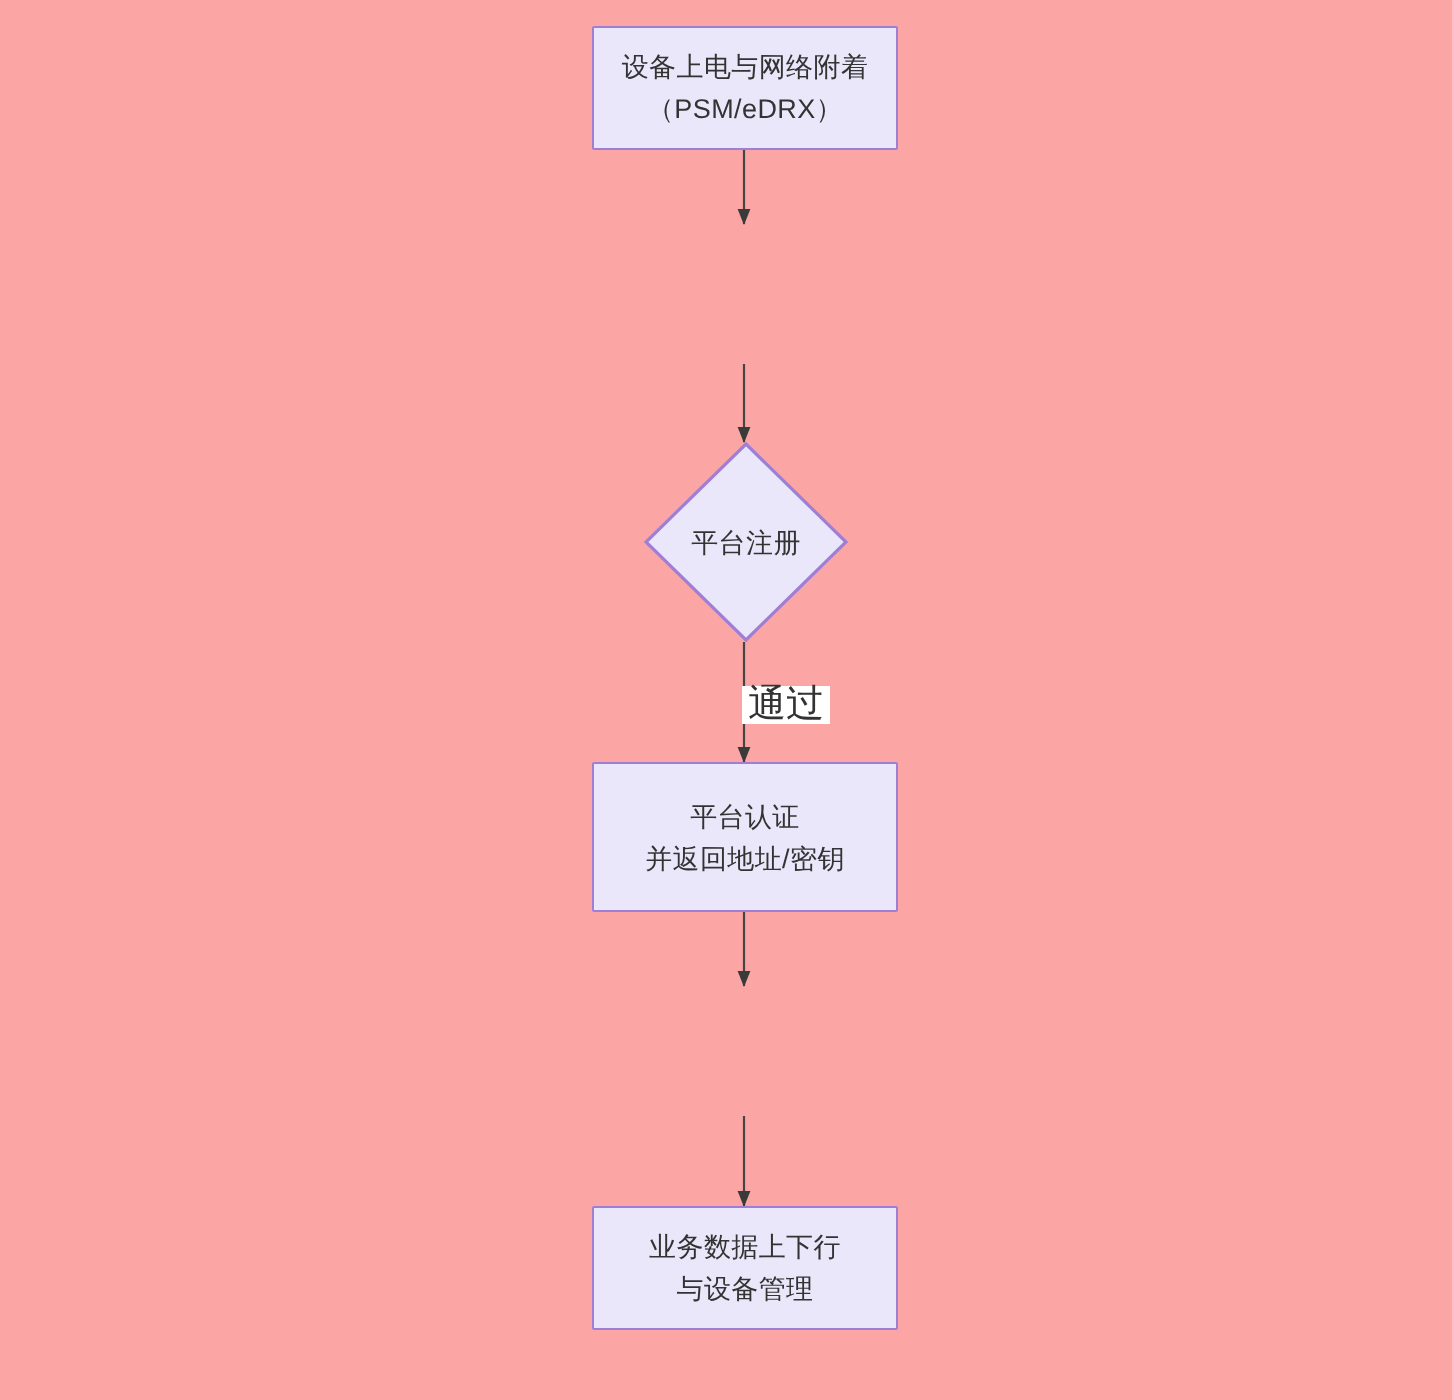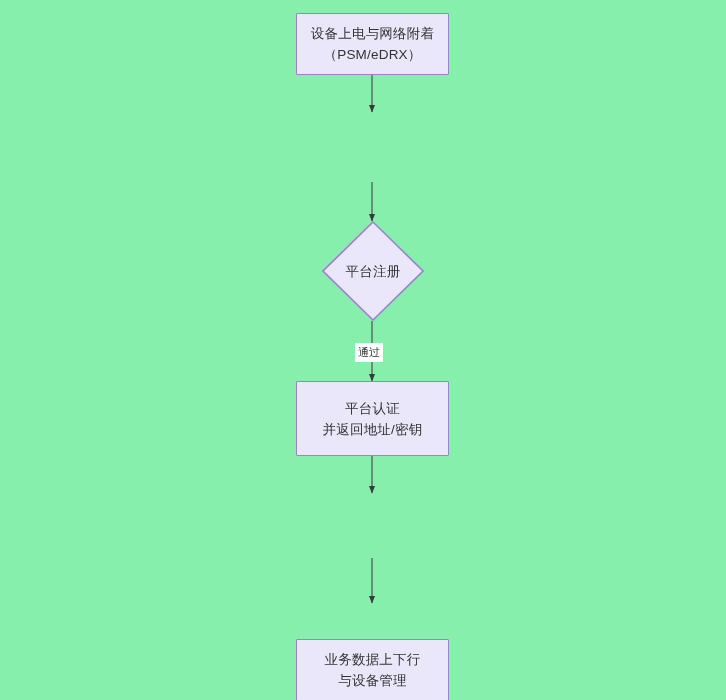--- a/index.html
+++ b/index.html
@@ -11,21 +11,21 @@
     width: 726px;
     height: 700px;
     font-family: "Liberation Sans", "DejaVu Sans", sans-serif;
     color: #333333;
     overflow: hidden;
   }
   #flowchart-canvas {
     position: relative;
     width: 726px;
     height: 700px;
-    background: #86efac;
+    background: #fca5a5;
   }
   svg.edges {
     position: absolute;
     left: 0;
     top: 0;
     width: 726px;
     height: 700px;
     pointer-events: none;
   }
   .node {
@@ -60,25 +60,26 @@
     width: 100%;
     height: 100%;
   }
   .node.decision .node-label {
     position: relative;
     z-index: 2;
   }
   .edge-label {
     position: absolute;
     background: #ffffff;
-    font-size: 11px;
+    font-size: 19px;
     line-height: 17px;
     color: #333333;
     padding: 1px 3px;
     white-space: nowrap;
+    margin-left: 16px;
   }
 </style>
 </head>
 <body>
 
 <div id="flowchart-canvas">
 
   <svg class="edges" viewBox="0 0 726 700">
     <defs>
       <marker id="arrowhead" markerWidth="9" markerHeight="9" refX="7.5" refY="3.6" orient="auto" markerUnits="userSpaceOnUse">
@@ -107,20 +108,20 @@
     </svg>
     <div class="node-label">平台注册</div>
   </div>
 
   <div class="node process" style="left:296px; top:381px; width:153px; height:75px;">
     <div class="node-label">平台认证
 并返回地址/密钥</div>
   </div>
 
 
-  <div class="node process" style="left:296px; top:603px; width:153px; height:62px;margin-top:36px;">
+  <div class="node process" style="left:296px; top:603px; width:153px; height:62px;">
     <div class="node-label">业务数据上下行
 与设备管理</div>
   </div>
 
   <div class="edge-label" style="left:355px; top:343px;">通过</div>
 
 </div>
 
 </body></html>

